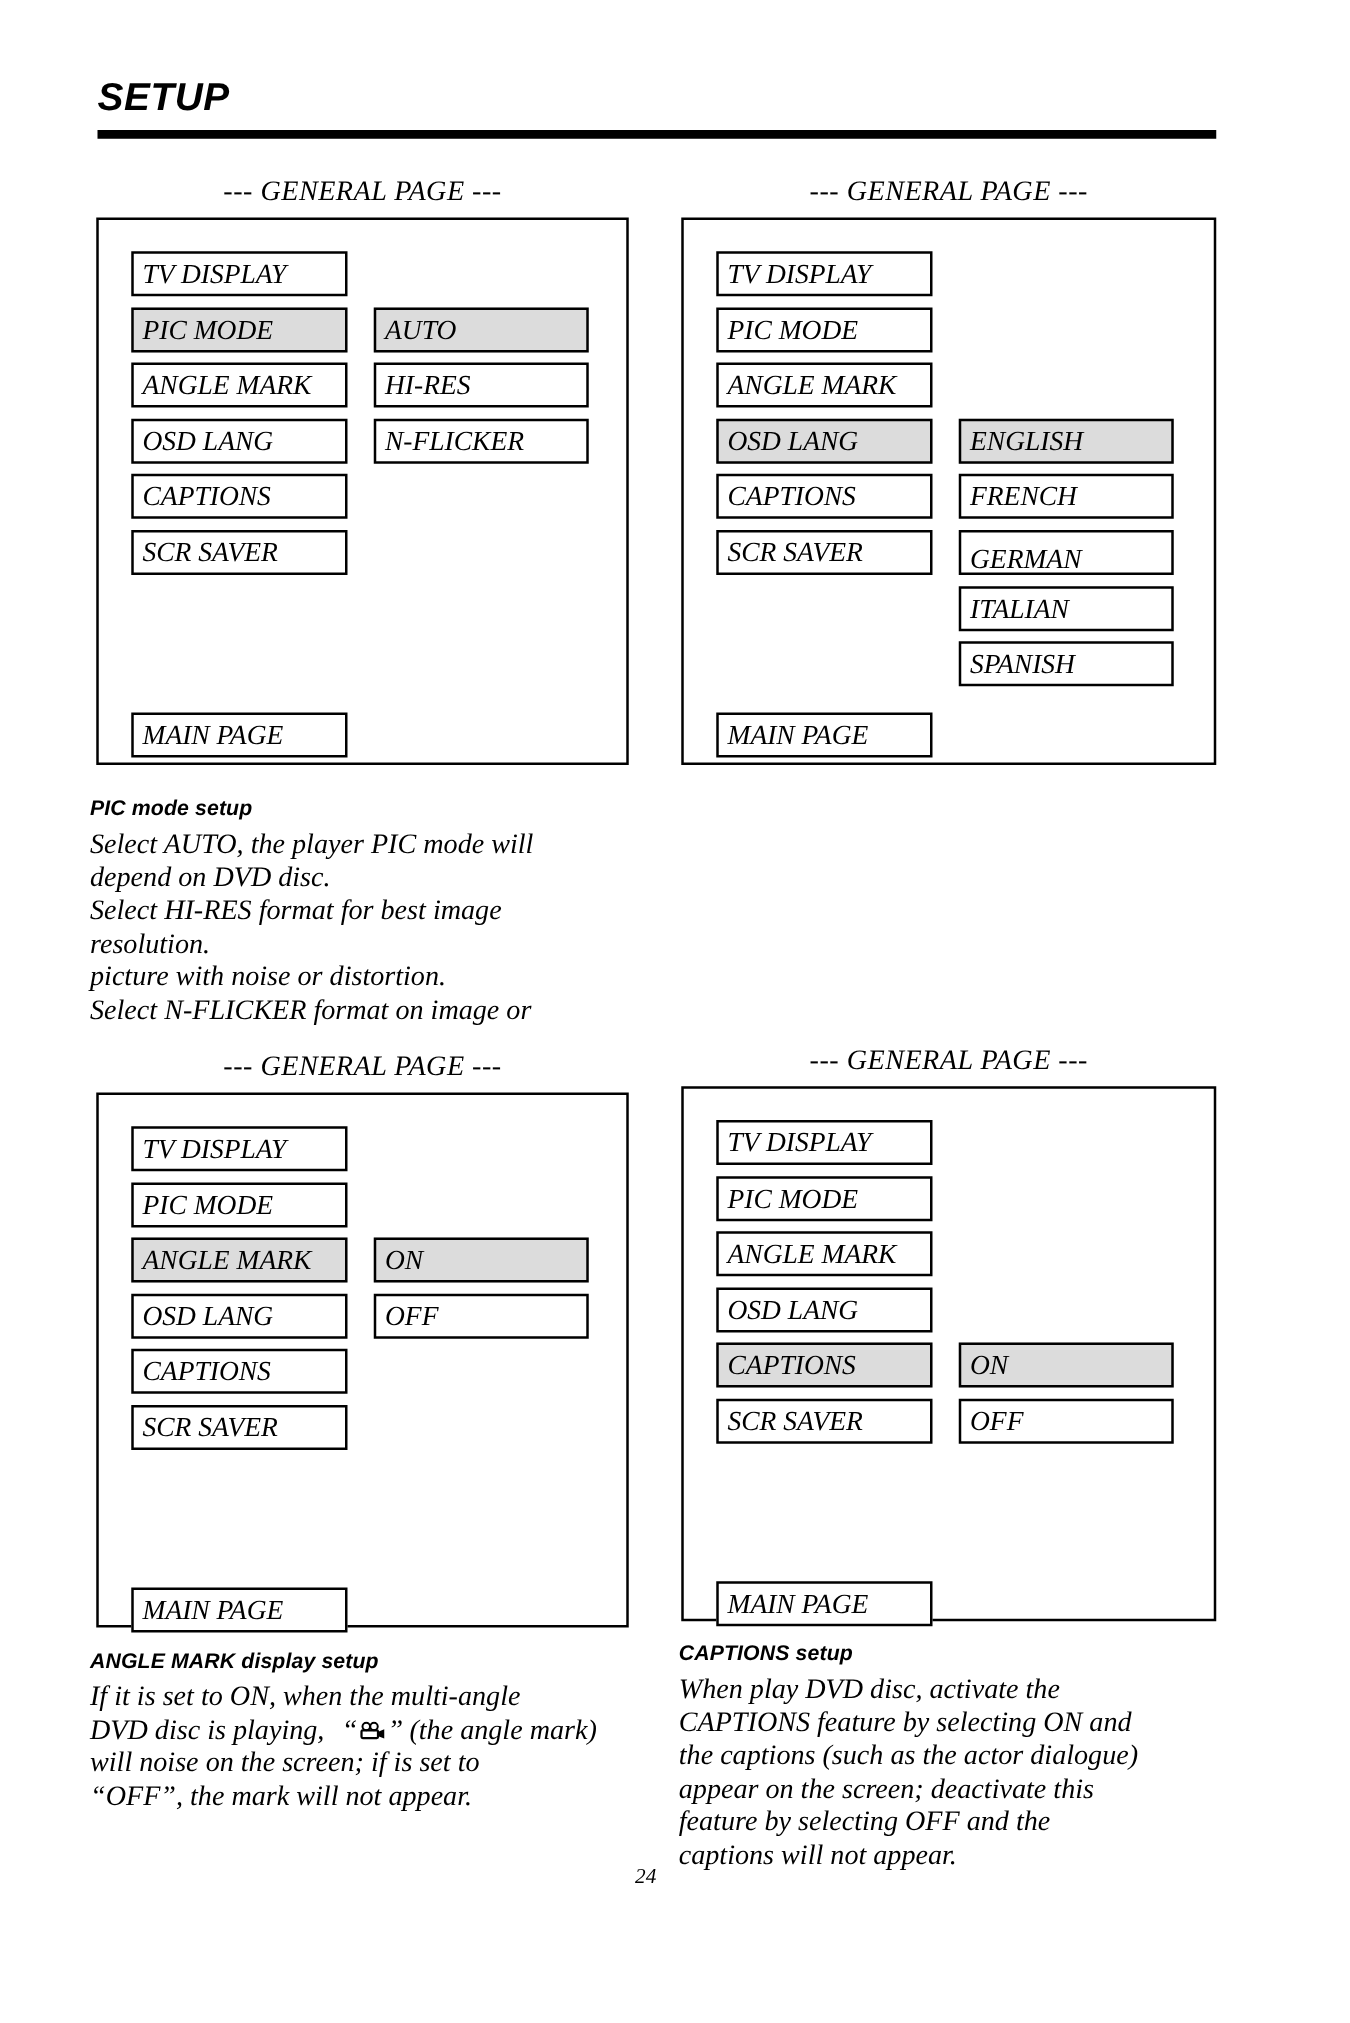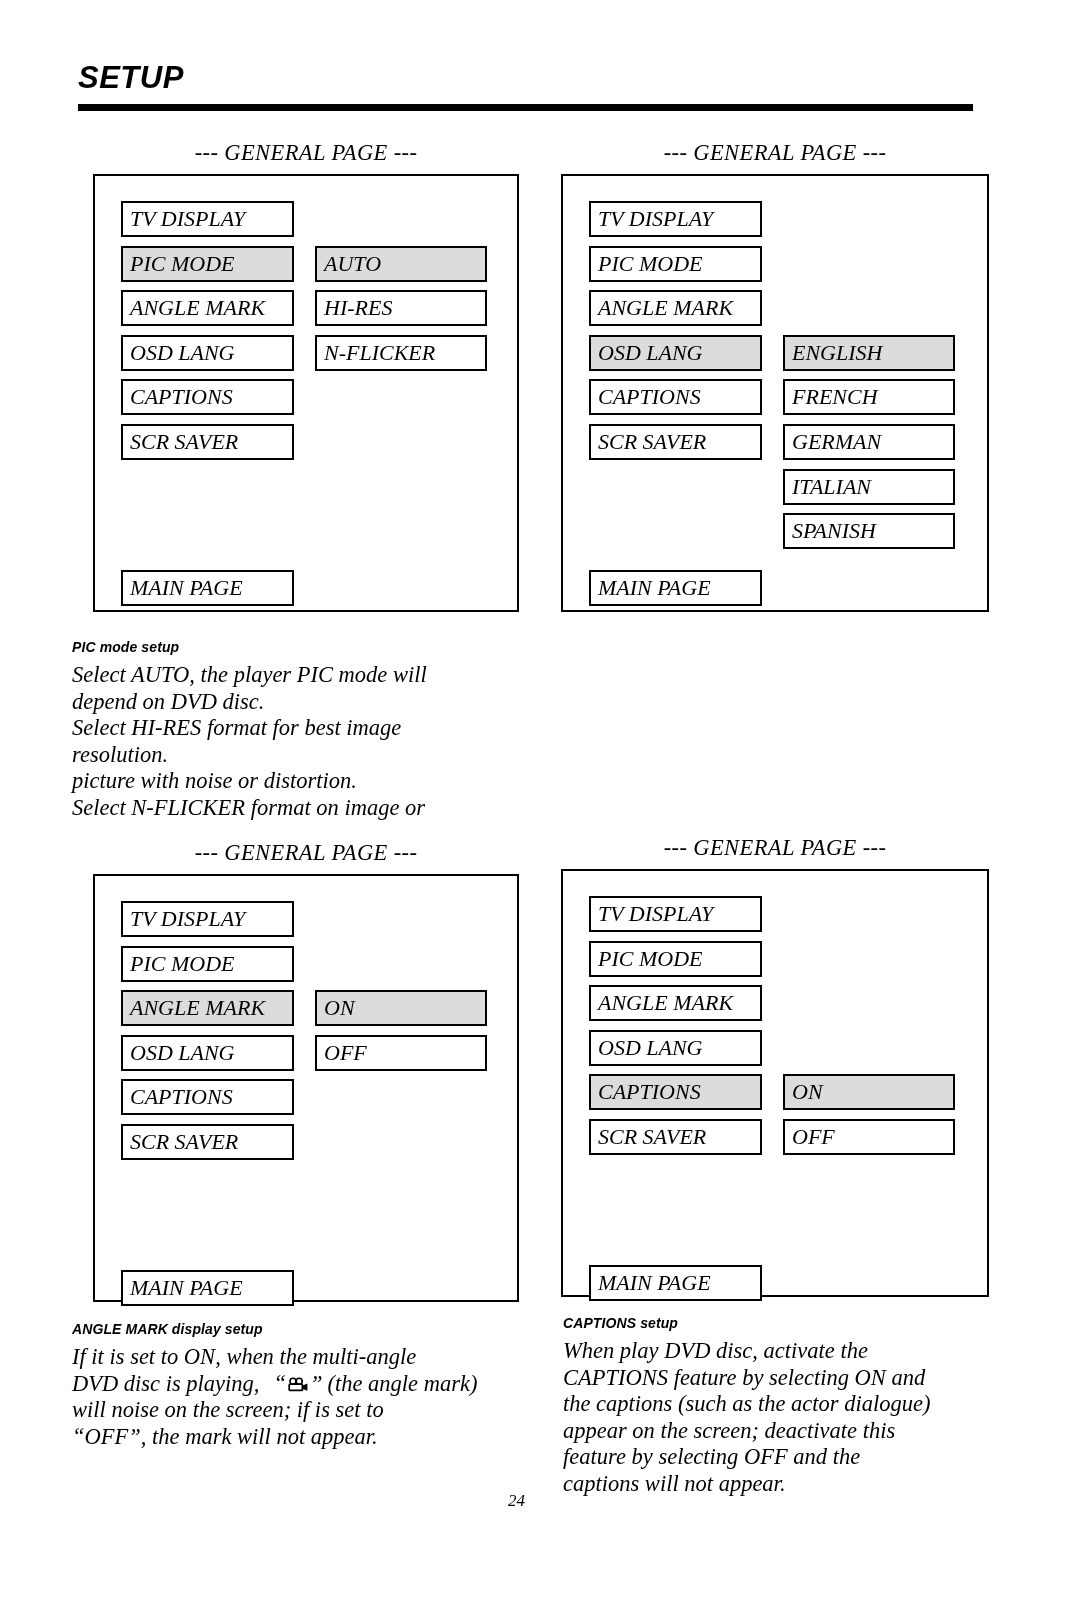--- a/index.html
+++ b/index.html
@@ -43,21 +43,20 @@
   .header-rule {
     margin-top: 8px;
     height: 7px;
     background: #000000;
     width: 895px;
   }
 
   
   .panel-wrap {
     position: absolute;
-    margin-left: 16px;
   }
   .panel-caption {
     text-align: center;
     font-size: 22.5px;
     line-height: 26px;
     letter-spacing: 0.4px;
     margin-bottom: 8px;
     white-space: nowrap;
   }
   .panel-box {
@@ -88,21 +87,21 @@
     background: #dcdcdc;
   }
 
   
   .copy {
     position: absolute;
   }
   .copy h3 {
     font-family: "Liberation Sans", "DejaVu Sans", sans-serif;
     font-weight: bold;
-    font-size: 14px;
+    font-size: 17px;
     line-height: 26px;
     margin: 0 0 2px 0;
     padding: 0;
     letter-spacing: 0.1px;
     white-space: nowrap;
   }
   .copy p {
     margin: 0;
     padding: 0;
     font-size: 22.5px;
@@ -201,21 +200,21 @@
           </div>
           <div class="osd-item" style="left: 26px; top: 248px; width: 173px; height: 36px;">
             <span>SCR SAVER</span>
           </div>
           <div class="osd-item hl" style="left: 220px; top: 158.8px; width: 172px; height: 36px;">
             <span>ENGLISH</span>
           </div>
           <div class="osd-item" style="left: 220px; top: 203.4px; width: 172px; height: 36px;">
             <span>FRENCH</span>
           </div>
-          <div class="osd-item" style="left: 220px; top: 248px; width: 172px; height: 36px;">
+          <div class="osd-item" style="left: 220px; top: 248px; width: 172px; height: 36px; align-items: flex-end;">
             <span>GERMAN</span>
           </div>
           <div class="osd-item" style="left: 220px; top: 292.6px; width: 172px; height: 36px;">
             <span>ITALIAN</span>
           </div>
           <div class="osd-item" style="left: 220px; top: 337.2px; width: 172px; height: 36px;">
             <span>SPANISH</span>
           </div>
           <div class="osd-item" style="left: 26px; top: 393.8px; width: 173px; height: 36px;">
             <span>MAIN PAGE</span>
@@ -315,21 +314,21 @@
               <circle cx="7" cy="4.2" r="3.0" fill="none" stroke="#000" stroke-width="1.6"></circle>
               <circle cx="13.2" cy="4.2" r="3.0" fill="none" stroke="#000" stroke-width="1.6"></circle>
               <rect x="3.2" y="7.2" width="13.2" height="6.2" rx="1" fill="none" stroke="#000" stroke-width="1.8"></rect>
               <path d="M16.6 8.4 L21.4 6.4 L21.4 13.8 L16.6 11.9 Z" fill="#000"></path>
             </svg></span><span>”</span><span style="display:inline-block;width:5px;"></span><span>(the angle mark)</span></span>
       <span class="ln">will noise on the screen; if is set to</span>
       <span class="ln">“OFF”, the mark will not appear.</span>
     </p>
   </div>
 
-  <div class="copy" style="left:543px; top:1310px; width:460px;margin-left:20px;">
+  <div class="copy" style="left:543px; top:1310px; width:460px;">
     <h3>CAPTIONS setup</h3>
     <p>
       <span class="ln">When play DVD disc, activate the</span>
       <span class="ln">CAPTIONS feature by selecting ON and</span>
       <span class="ln">the captions (such as the actor dialogue)</span>
       <span class="ln">appear on the screen; deactivate this</span>
       <span class="ln">feature by selecting OFF and the</span>
       <span class="ln">captions will not appear.</span>
     </p>
   </div>

